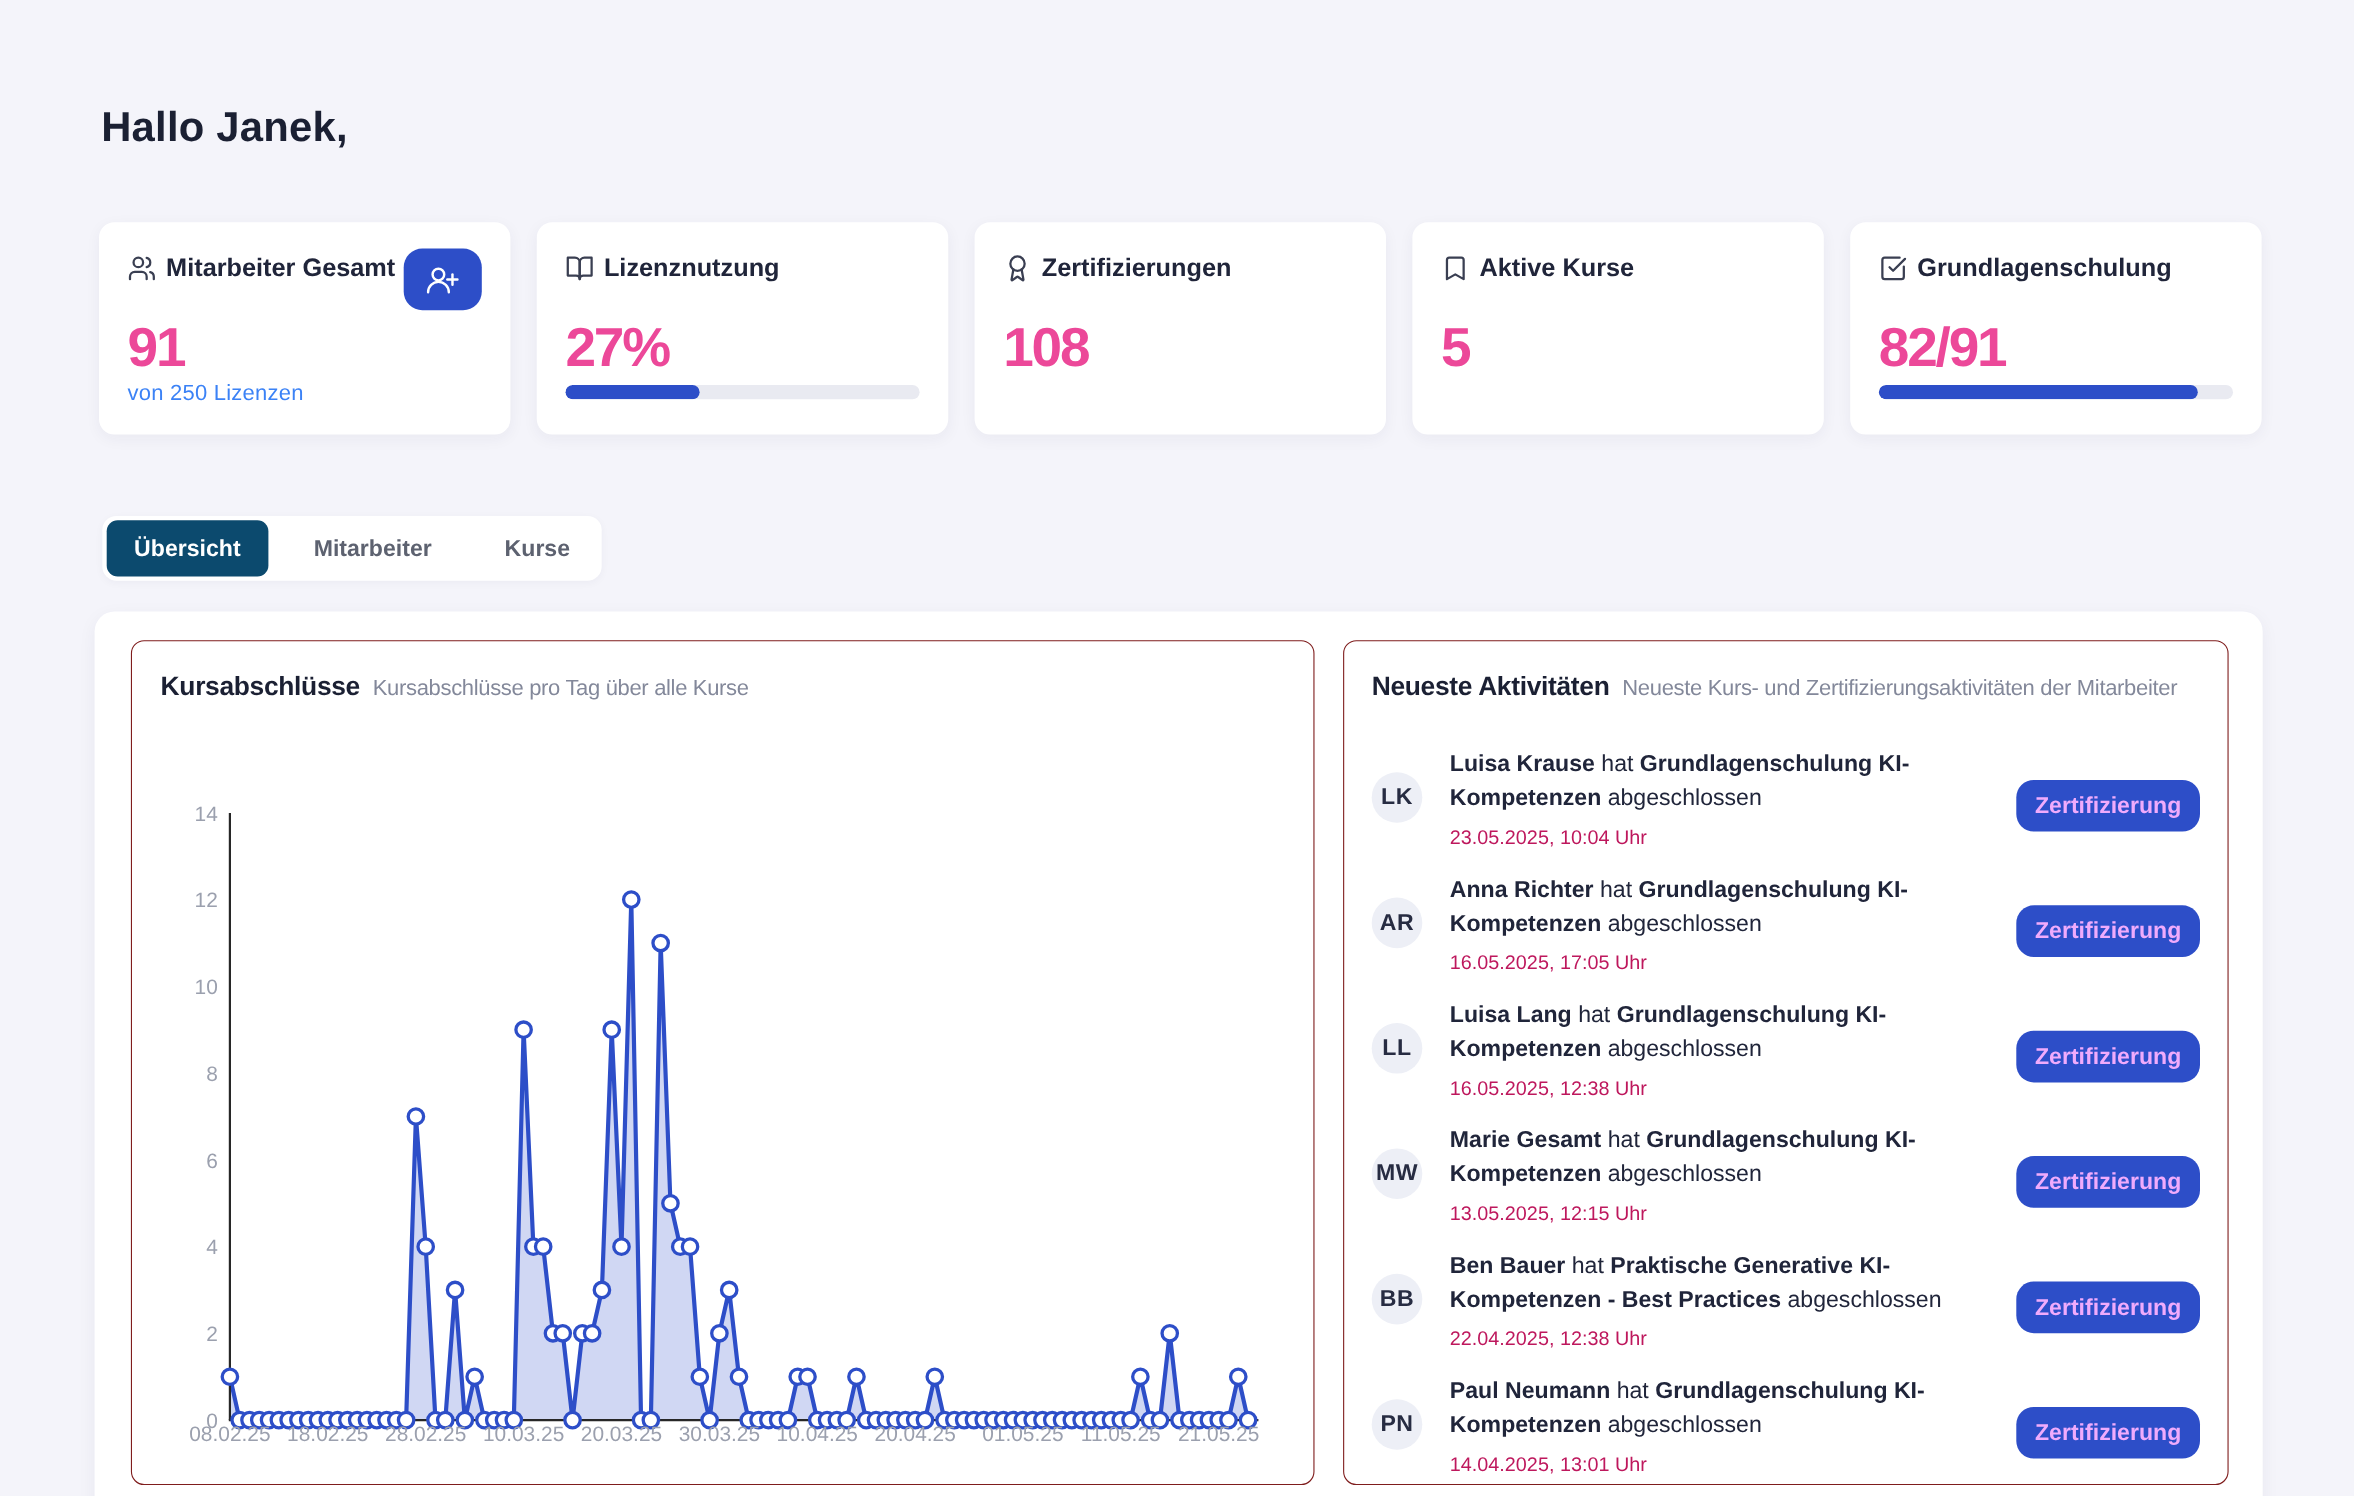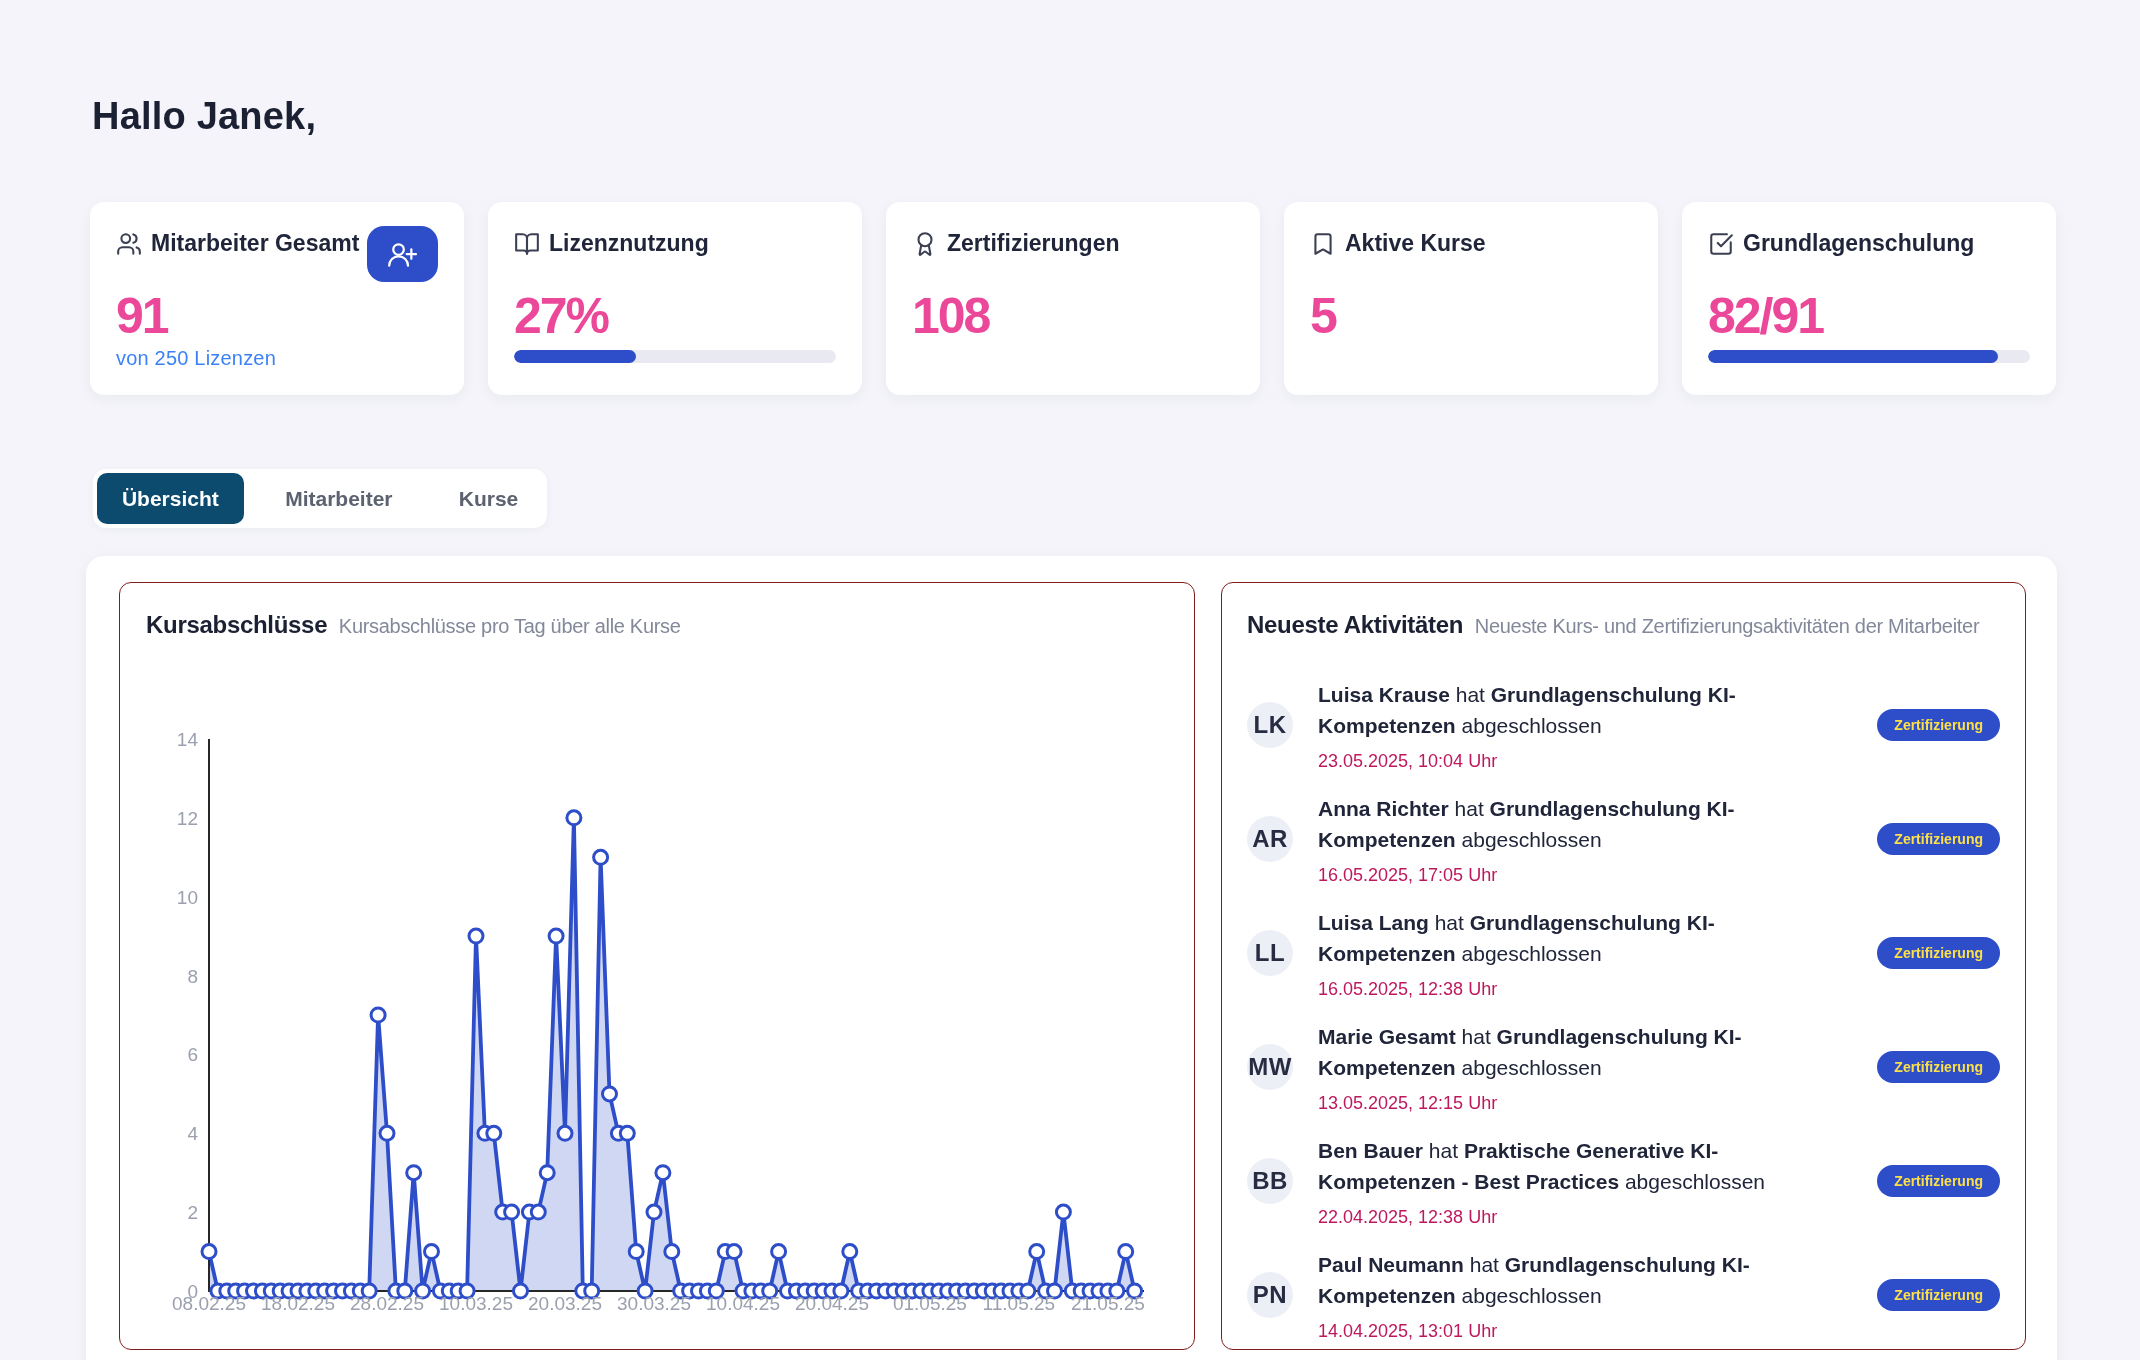--- a/index.html
+++ b/index.html
@@ -12,25 +12,25 @@
 .track{position:absolute;left:26px;top:148px;width:322px;height:13px;border-radius:7px;background:#e9eaf1;overflow:hidden}
 .fill{height:13px;border-radius:7px;background:#2d4ec8}
 .tabs{position:absolute;left:93px;top:469px;width:454px;height:59px;background:#fff;border-radius:13px;box-shadow:0 2px 8px rgba(30,35,70,.04);display:flex;align-items:center;padding:4px}
 .tab{height:51px;display:flex;align-items:center;justify-content:center;font-size:21px;color:#5d6270;font-weight:700}
 .tab.on{background:#0c4a6e;color:#fff;border-radius:10px}
 .panel{position:absolute;left:86px;top:556px;width:1971px;height:1000px;background:#fff;border-radius:18px;box-shadow:0 4px 16px rgba(30,35,70,.05)}
 .subcard{position:absolute;background:#fff;border:1px solid #7f1d1d;border-radius:12px}
 .ctitle{position:absolute;top:28px;font-size:24px;font-weight:700;color:#1b2033;letter-spacing:-.3px;white-space:nowrap}
 .csub2{font-size:20px;font-weight:400;color:#83889a}
 .item{position:absolute;left:25px;right:0;height:104px}
-.avatar{position:absolute;left:0;top:23px;width:46px;height:46px;border-radius:50%;background:#edeff6;color:#272c42;font-size:24px;font-weight:700;display:flex;align-items:center;justify-content:center;letter-spacing:.5px}
+.avatar{position:absolute;left:0;top:23px;width:46px;height:46px;border-radius:50%;background:#edeff6;color:#272c42;font-size:21px;font-weight:700;display:flex;align-items:center;justify-content:center;letter-spacing:.5px}
 .itxt{position:absolute;left:71px;top:0;width:480px;font-size:21px;line-height:31px;color:#20253a}
 .itxt b{font-weight:700}
 .its{font-size:18px;color:#be185d;margin-top:5px}
-.pill{position:absolute;right:25px;top:30px;height:32px;padding:0 17px;background:#2d4ec8;border-radius:16px;color:#fde047;font-size:14px;font-weight:700;display:flex;align-items:center}
+.pill{position:absolute;right:25px;top:30px;height:47px;padding:0 17px;background:#2d4ec8;border-radius:16px;color:#f0abfc;font-size:21px;font-weight:700;display:flex;align-items:center}
 svg text{font-family:"Liberation Sans",sans-serif;font-size:19px;fill:#9ba0ae}
 </style></head><body>
 <h1>Hallo Janek,</h1>
 
 <div class="card" style="left:90px">
   <div class="chead"><svg width="26" height="26" viewBox="0 0 24 24" fill="none" stroke="#3a3f52" stroke-width="1.9" stroke-linecap="round" stroke-linejoin="round">
         <path d="M16 21v-2a4 4 0 0 0-4-4H6a4 4 0 0 0-4 4v2"></path>
         <circle cx="9" cy="7" r="4"></circle>
         <path d="M22 21v-2a4 4 0 0 0-3-3.87"></path>
         <path d="M16 3.13a4 4 0 0 1 0 7.75"></path>

